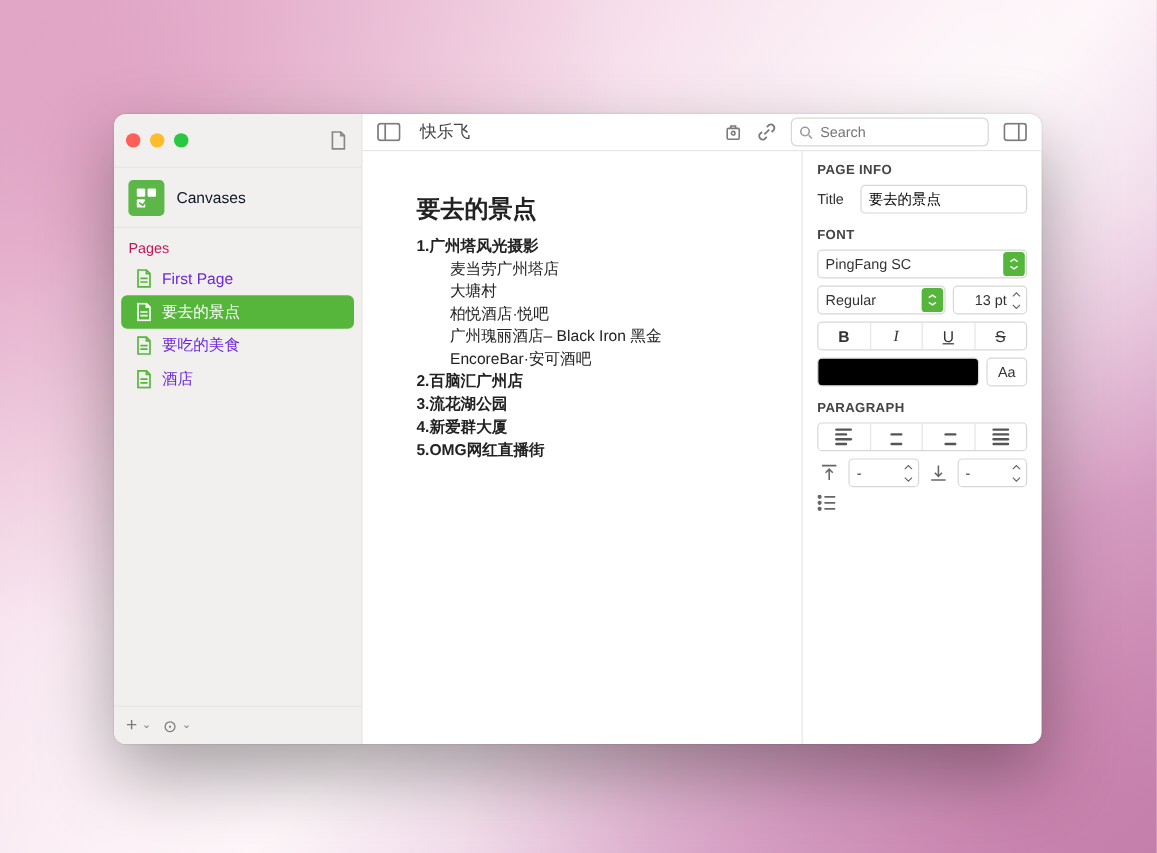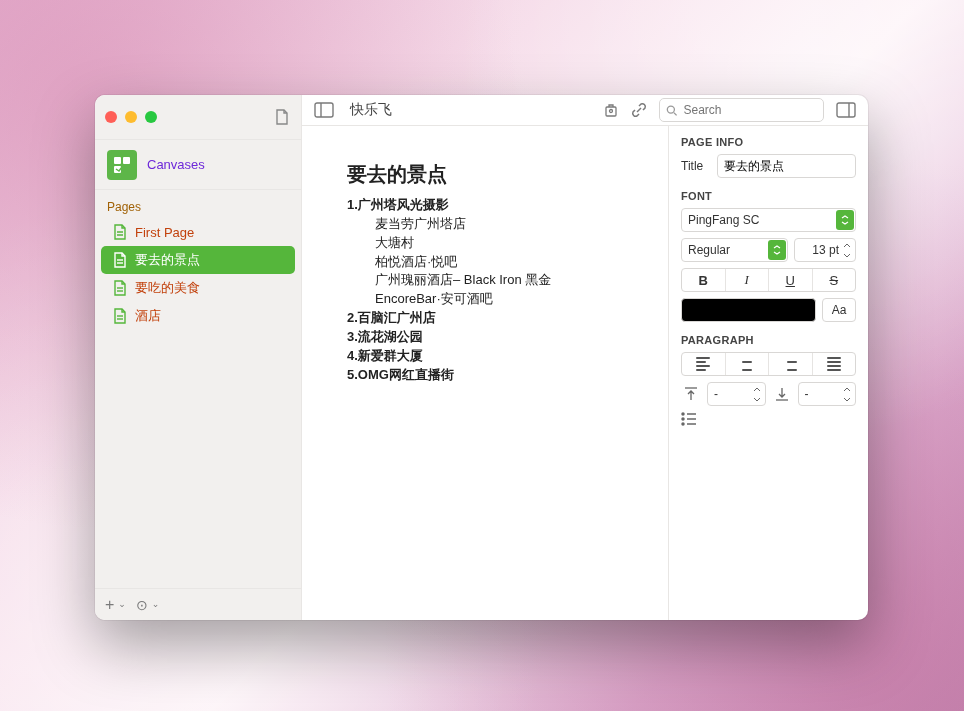--- a/index.html
+++ b/index.html
@@ -52,25 +52,25 @@
   .green { background: #28c840; }
   .sb-doc-icon { margin-left: auto; color: #888; display:flex; }
   .canvases {
     height: 50px; display: flex; align-items: center; gap: 10px;
     padding: 0 12px; border-bottom: 1px solid #e8e6e4;
   }
   .canvases-icon {
     width: 30px; height: 30px; background: #5db648;
     border-radius: 4px; display: flex; align-items: center; justify-content: center;
   }
-  .canvases-label { color: #6d28d9; font-size: 13px; }
-  .pages-header { padding: 10px 12px 4px; color: #a16207; font-size: 12px; }
+  .canvases-label { color: #0f172a; font-size: 13px; }
+  .pages-header { padding: 10px 12px 4px; color: #be185d; font-size: 12px; }
   .page-item {
     height: 28px; display: flex; align-items: center; gap: 8px;
-    padding: 0 12px; margin: 0 6px; border-radius: 5px; color: #c2410c; font-size: 13px;
+    padding: 0 12px; margin: 0 6px; border-radius: 5px; color: #6d28d9; font-size: 13px;
     cursor: default;
   }
   .page-item.selected { background: #55b63b; color: #fff; }
   .page-item.selected .page-icon path, .page-item.selected .page-icon line { stroke: #fff; }
   .page-icon { width: 14px; height: 16px; }
   .sb-bottom { margin-top: auto; height: 32px; border-top: 1px solid #e8e6e4; display: flex; align-items: center; gap: 10px; padding: 0 10px; color: #7a7a7a; }
   .sb-bottom span { font-size: 16px; line-height: 1; }
 
   
   .main { flex: 1; display: flex; flex-direction: column; }

